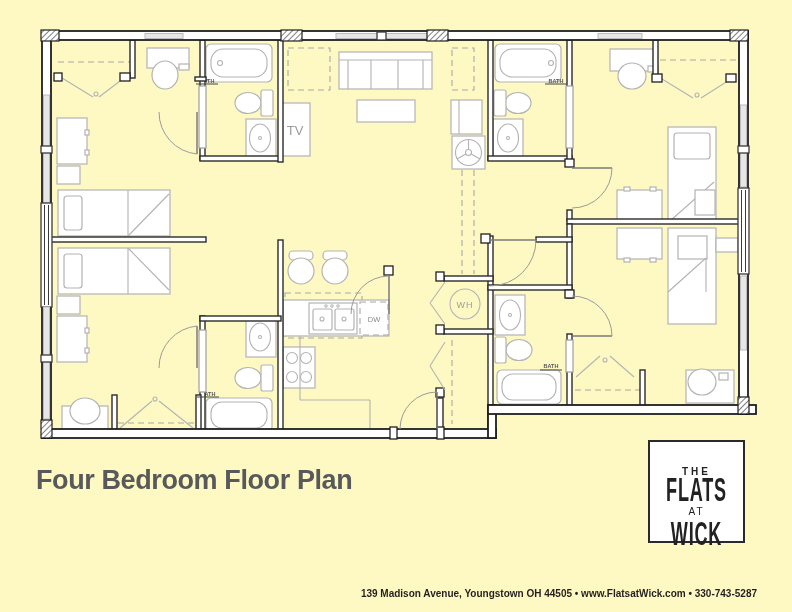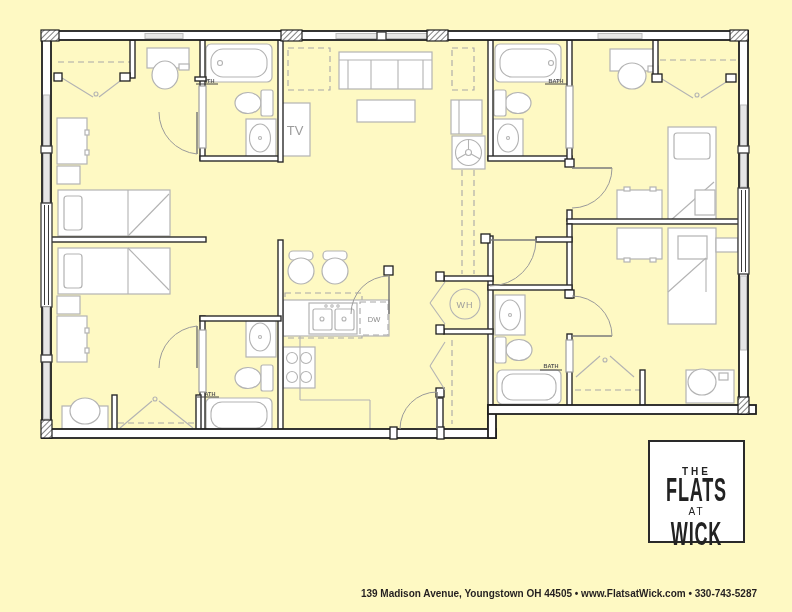--- a/index.html
+++ b/index.html
@@ -355,20 +355,21 @@
 
     <g stroke="#444" stroke-width="1">
       <line x1="196" y1="84" x2="218" y2="84"></line>
       <line x1="545" y1="84" x2="567" y2="84"></line>
       <line x1="197" y1="397" x2="219" y2="397"></line>
       <line x1="540" y1="370" x2="562" y2="370"></line>
     </g>
   </svg>
 
   
+  <div id="plan-title">Four Bedroom Floor Plan</div>
 
   
   <div id="logo-box">
     <div class="logo-the">THE</div>
     <div class="logo-tall">FLATS</div>
     <div class="logo-at">AT</div>
     <div class="logo-tall logo-wick">WICK</div>
   </div>
 
   

